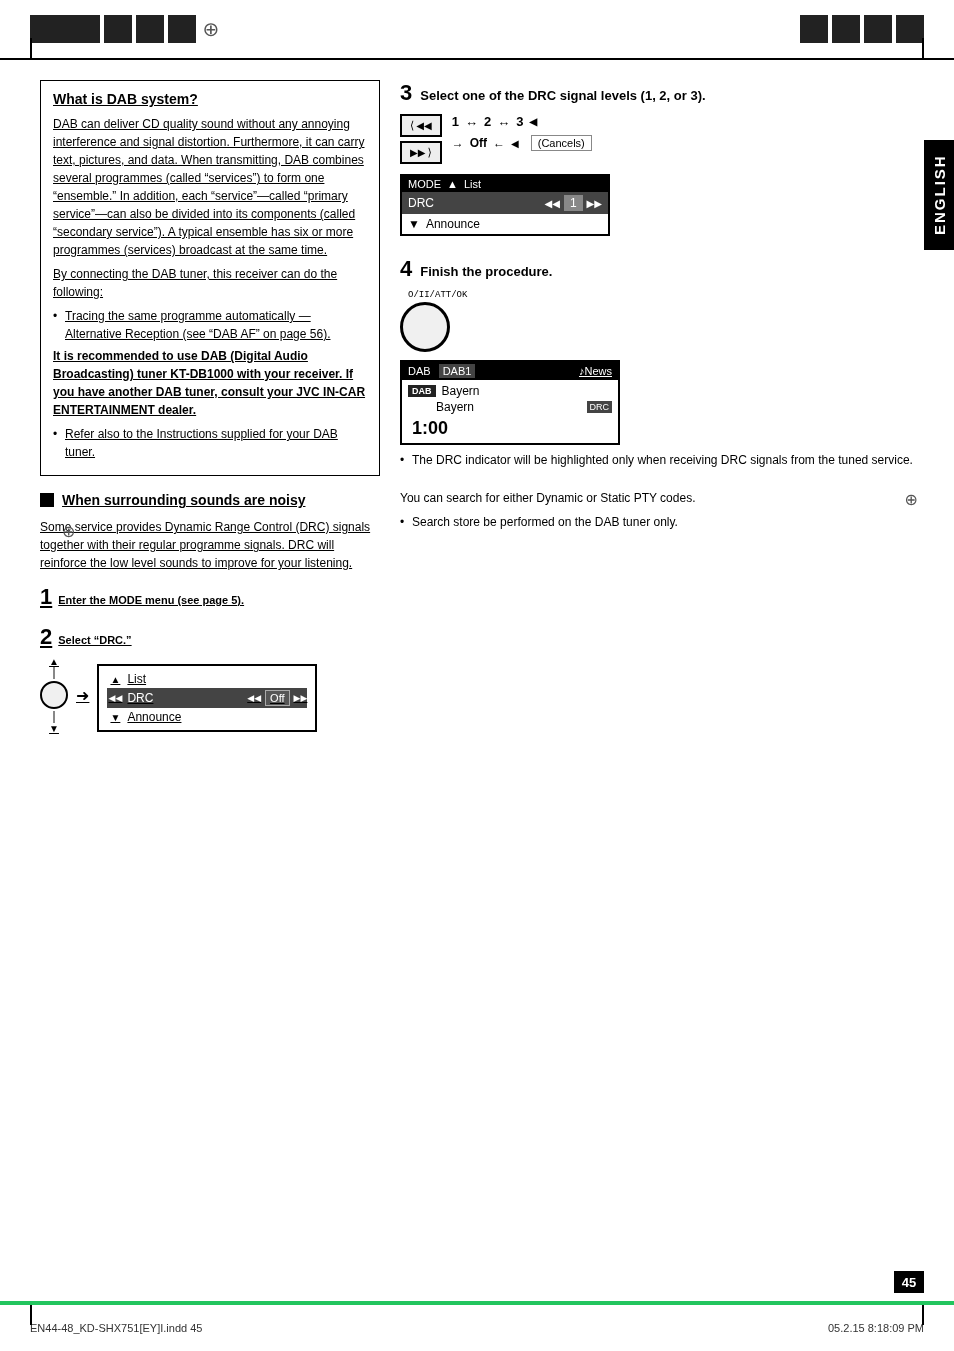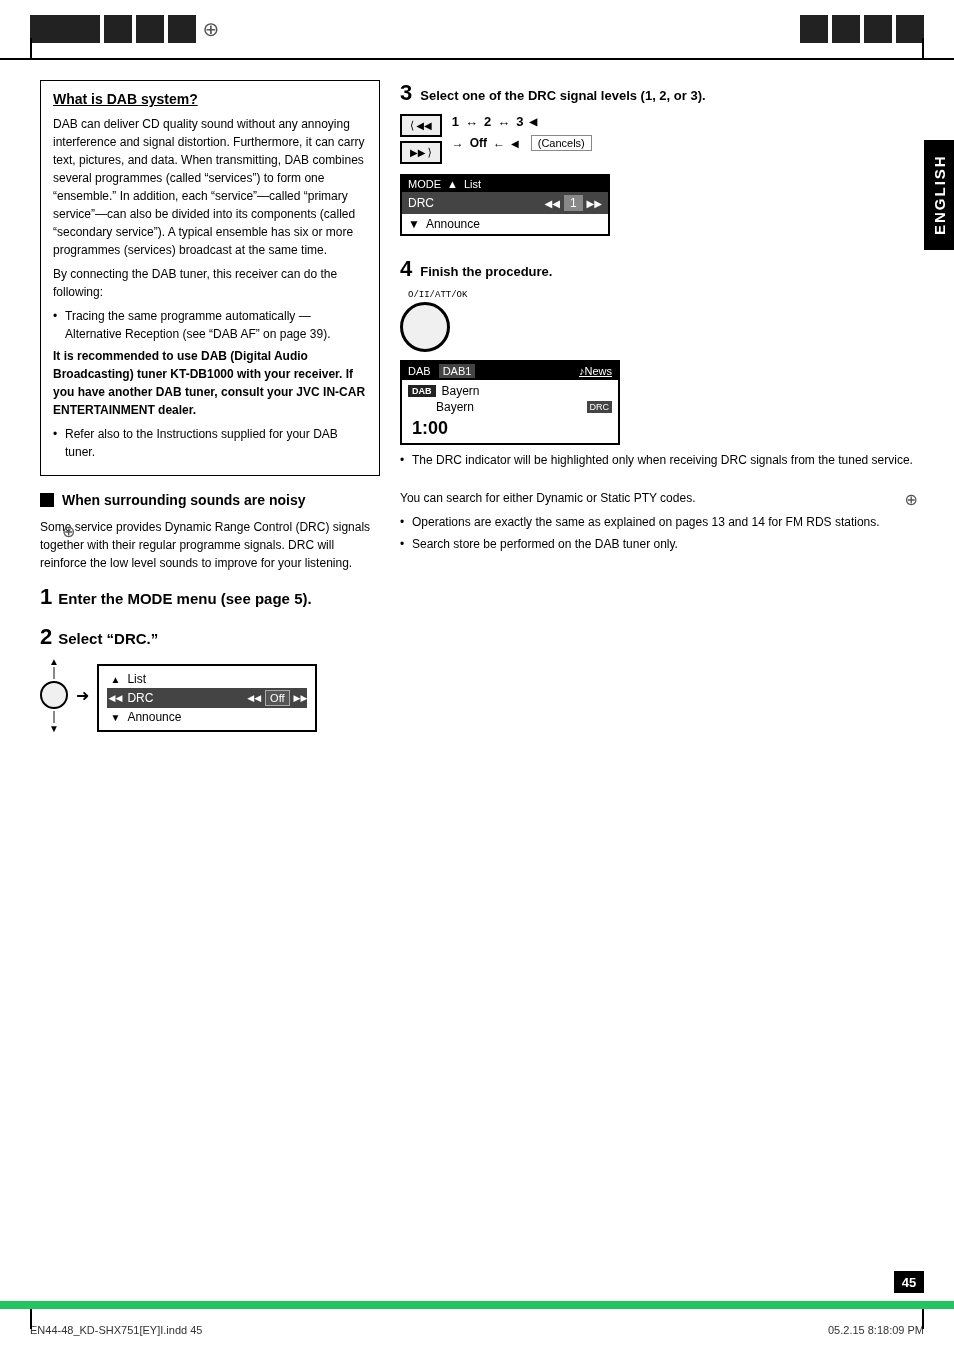--- a/index.html
+++ b/index.html
@@ -64,21 +64,21 @@
       bottom: 0;
       width: 2px;
       height: 20px;
       background: #000;
     }
 
     
     .bottom-strip {
       width: 100%;
       height: 50px;
-      border-top: 8px solid #22c55e;
+      border-top: 4px solid #22c55e;
       display: flex;
       align-items: center;
       padding: 0 30px;
       font-size: 11px;
       color: #333;
       position: absolute;
       bottom: 0;
       left: 0;
       background: #fff;
     }
@@ -140,20 +140,21 @@
     .content {
       padding: 20px 40px 80px 40px;
       display: flex;
       gap: 20px;
     }
 
     
     .left-col {
       width: 340px;
       flex-shrink: 0;
+      text-decoration: underline;
     }
 
     
     .right-col {
       flex: 1;
     }
 
     
     .section-box {
       border: 1px solid #000;
@@ -212,21 +213,21 @@
     
     .step {
       margin-bottom: 14px;
     }
     .step-number {
       font-size: 22px;
       font-weight: bold;
       margin-right: 6px;
     }
     .step-label {
-      font-size: 15px;
+      font-size: 11px;
       font-weight: bold;
     }
     .step-header {
       display: flex;
       align-items: baseline;
       margin-bottom: 6px;
     }
 
     
     .drc-diagram {
@@ -354,21 +355,21 @@
 </div>
 
 <div class="content">
 
   <div class="left-col">
 
     <div class="section-box">
       <div class="section-title">What is DAB system?</div>
       <div class="section-text">DAB can deliver CD quality sound without any annoying interference and signal distortion. Furthermore, it can carry text, pictures, and data. When transmitting, DAB combines several programmes (called “services”) to form one “ensemble.” In addition, each “service”—called “primary service”—can also be divided into its components (called “secondary service”). A typical ensemble has six or more programmes (services) broadcast at the same time.</div>
       <div class="section-text">By connecting the DAB tuner, this receiver can do the following:</div>
-      <div class="bullet-item">Tracing the same programme automatically —Alternative Reception (see “DAB AF” on page 39).</div>
+      <div class="bullet-item">Tracing the same programme automatically —Alternative Reception (see “DAB AF” on page 56).</div>
       <div class="section-text bold-text">It is recommended to use DAB (Digital Audio Broadcasting) tuner KT-DB1000 with your receiver. If you have another DAB tuner, consult your JVC IN-CAR ENTERTAINMENT dealer.</div>
       <div class="bullet-item">Refer also to the Instructions supplied for your DAB tuner.</div>
     </div>
 
     <div style="position:relative;">
       <span class="left-margin-cross" style="top:30px;">⊕</span>
     </div>
 
     <div>
       <div class="subsection-title">
@@ -527,21 +528,20 @@
           <div style="font-size:18px;font-weight:bold;margin-left:4px;">1:00</div>
         </div>
       </div>
 
 
       <div class="bullet-item">The DRC indicator will be highlighted only when receiving DRC signals from the tuned service.</div>
     </div>
 
     <div class="search-section">
       <div class="search-text">You can search for either Dynamic or Static PTY codes.</div>
-      <div class="bullet-item">Operations are exactly the same as explained on pages 13 and 14 for FM RDS stations.</div>
       <div class="bullet-item">Search store be performed on the DAB tuner only.</div>
     </div>
 
   </div>
 </div>
 
 <div class="right-margin-cross" style="top:490px;">⊕</div>
 
 <div class="page-number">45</div>
 

